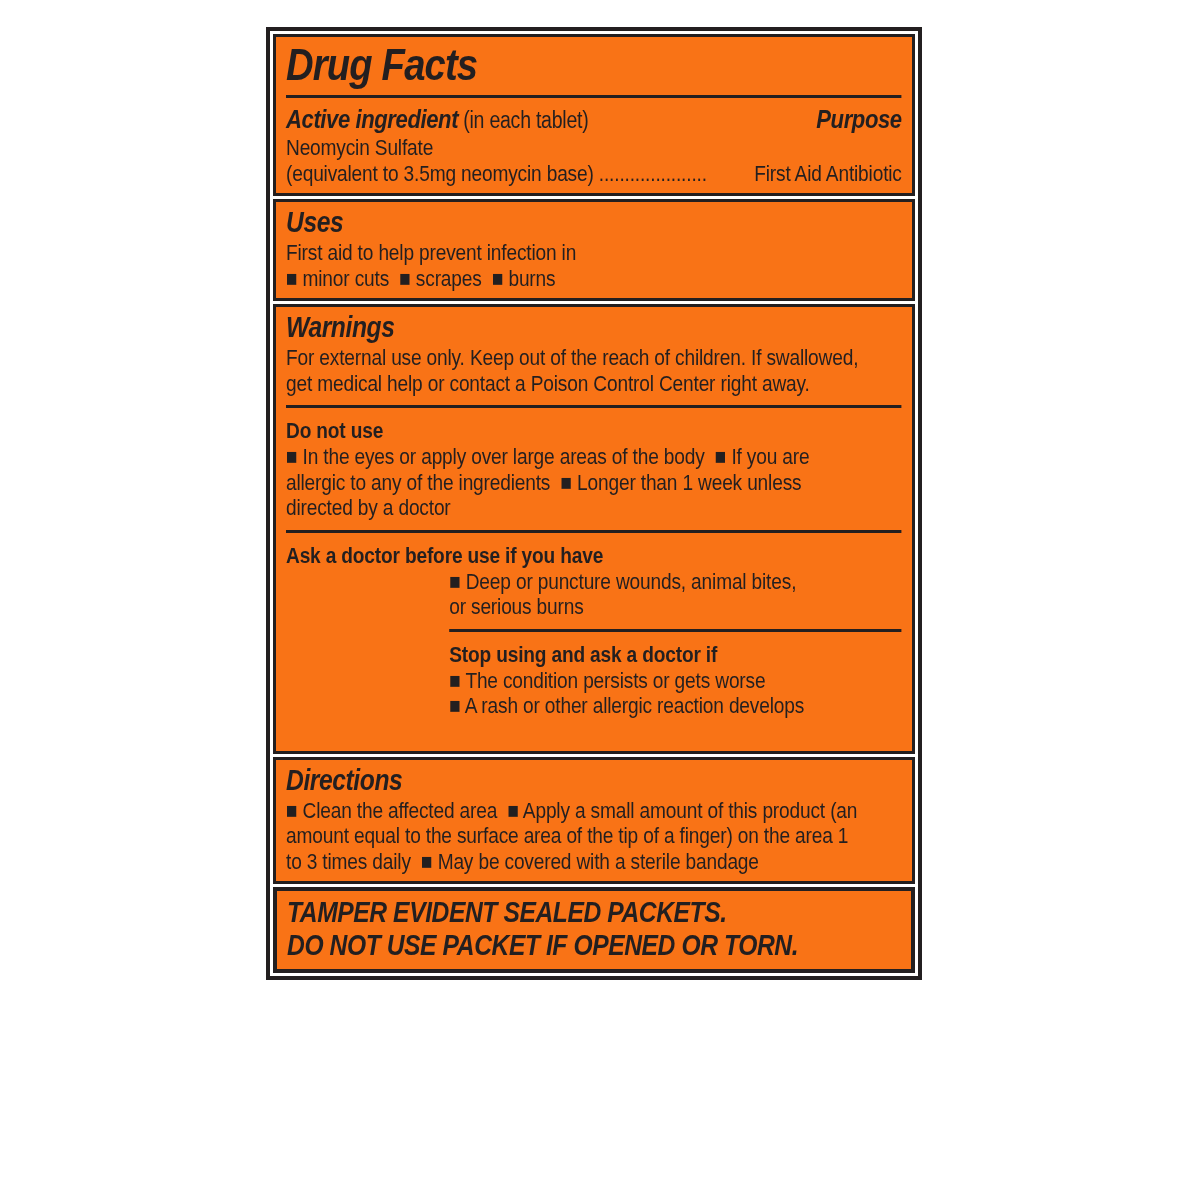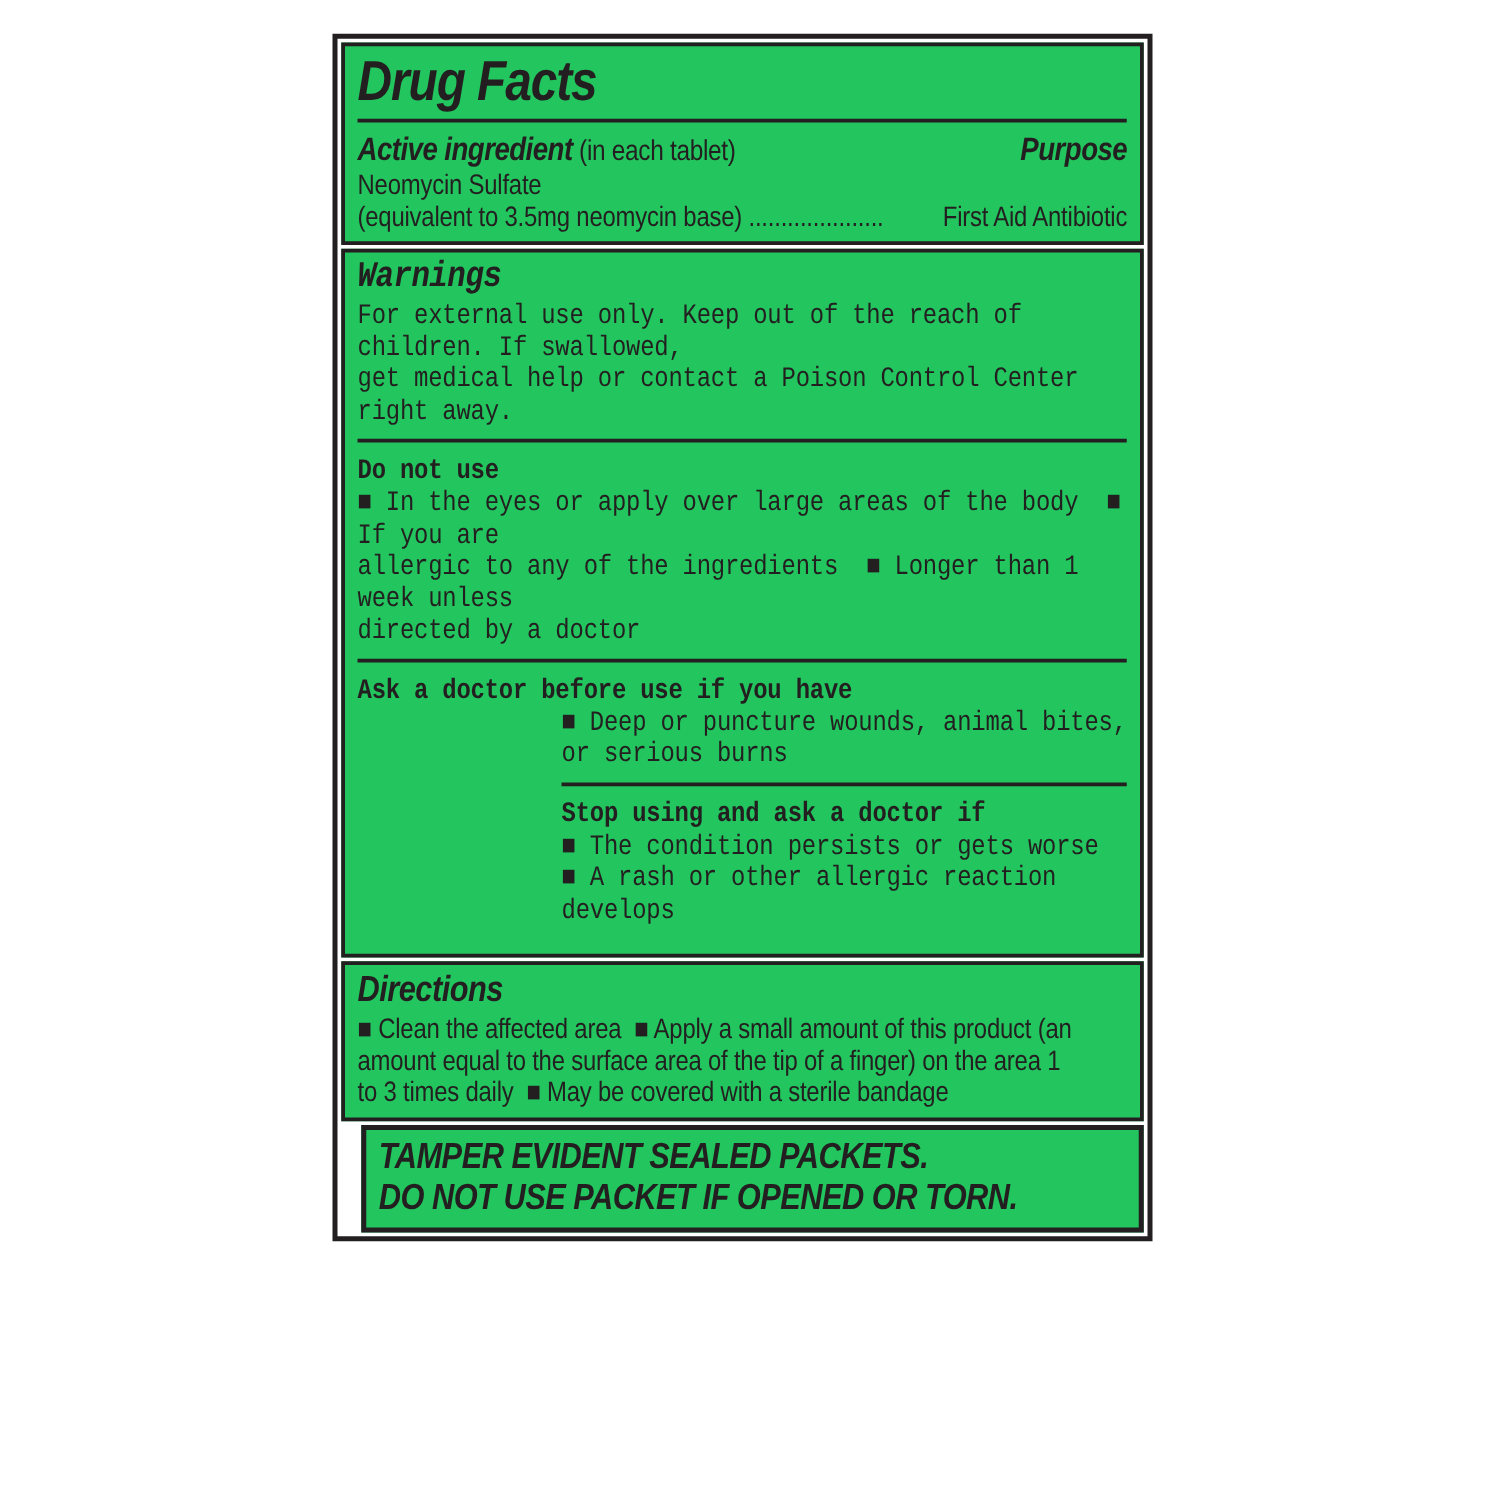--- a/index.html
+++ b/index.html
@@ -20,25 +20,25 @@
     border: 4px solid #231f20;
     background: #ffffff;
     padding: 3px;
     display: flex;
     flex-direction: column;
     gap: 3px;
   }
   .sec {
     box-sizing: border-box;
     border: 3px solid #231f20;
-    background: #22c55e;
+    background: #f97316;
     padding: 2px 10px 7px 10px;
     overflow: hidden;
   }
-  .sec.tamper { border-width: 4px; padding-top: 5px; padding-bottom: 7px; margin-left: 16px; }
+  .sec.tamper { border-width: 4px; padding-top: 5px; padding-bottom: 7px; }
   .condense {
     transform: scaleX(0.85);
     transform-origin: 0 0;
     width: 117.6%;
   }
   .df-title {
     font-size: 45px;
     line-height: 52px;
     font-weight: 800;
     font-style: italic;
@@ -119,22 +119,29 @@
         <span class="h-inline">Purpose</span>
       </div>
       <div class="body-line">Neomycin Sulfate</div>
       <div class="body-line dotline">
         <span class="left">(equivalent to 3.5mg neomycin base) .....................</span>
         <span class="right">First Aid Antibiotic</span>
       </div>
     </div>
   </div>
 
+  <div class="sec">
+    <div class="condense">
+      <div class="h-italic">Uses</div>
+      <div class="body-line">First aid to help prevent infection in</div>
+      <div class="body-line">■ minor cuts &nbsp;■ scrapes &nbsp;■ burns</div>
+    </div>
+  </div>
 
-  <div class="sec" style="padding-bottom:22px;font-family:Liberation Mono, monospace;">
+  <div class="sec" style="padding-bottom:32px;">
     <div class="condense">
       <div class="h-italic">Warnings</div>
       <div class="body-line">For external use only. Keep out of the reach of children. If swallowed,</div>
       <div class="body-line">get medical help or contact a Poison Control Center right away.</div>
       <hr class="thin-rule">
       <div class="subhead">Do not use</div>
       <div class="body-line">■ In the eyes or apply over large areas of the body &nbsp;■ If you are</div>
       <div class="body-line">allergic to any of the ingredients &nbsp;■ Longer than 1 week unless</div>
       <div class="body-line">directed by a doctor</div>
       <hr class="thin-rule">

